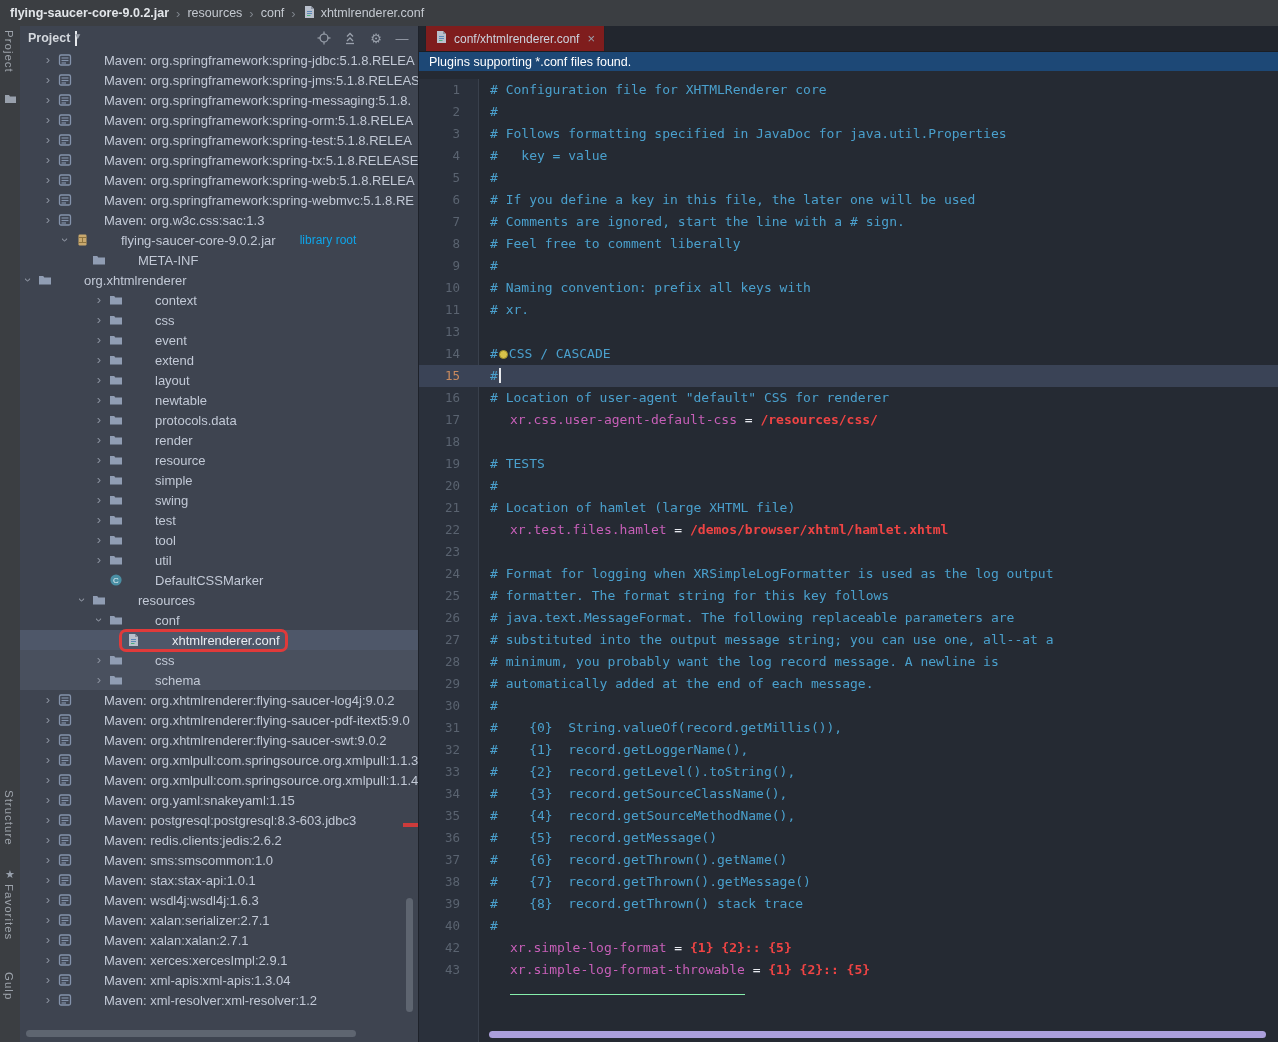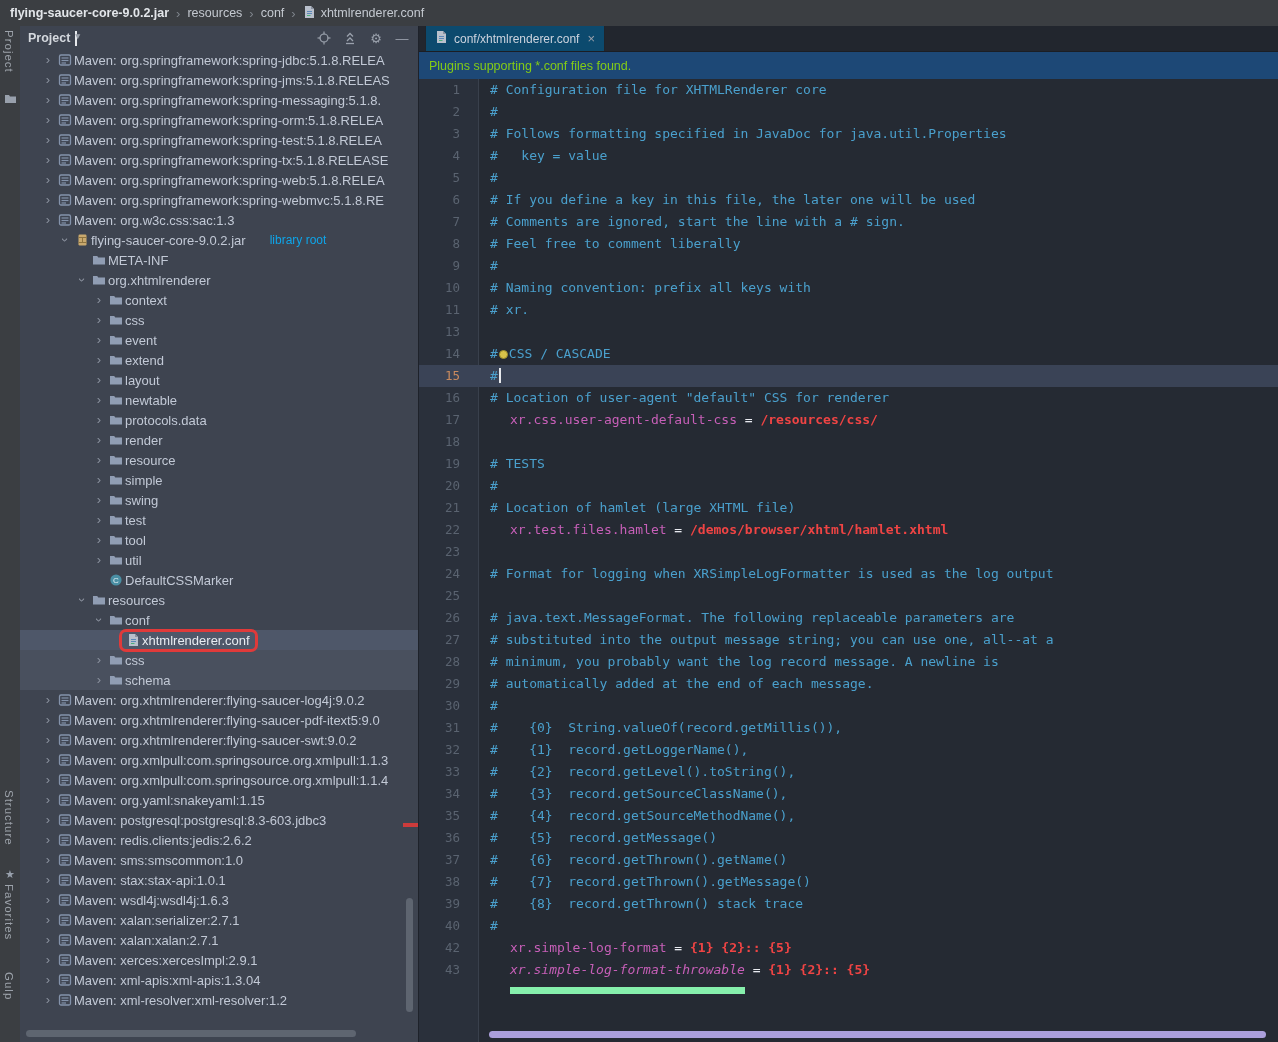--- a/index.html
+++ b/index.html
@@ -26,48 +26,48 @@
   #panel-actions { margin-left:auto; display:flex; align-items:center; gap:10px; color:#9AA1AC; }
   #panel-actions .pa { width:16px; height:16px; display:flex; align-items:center; justify-content:center; font-size:13px; }
 
   #tree { position:absolute; top:24px; left:0; right:0; bottom:0; overflow:hidden; }
   .tree-row { height:20px; display:flex; align-items:center; font-size:13px; white-space:nowrap; }
   .tree-row.selected { background:#4E5769; color:#E8ECF2; }
   .tree-row.shaded { background:#49505E; }
   .chev { width:16px; flex:none; text-align:center; color:#8A919E; font-size:13px; line-height:20px; }
   .chev.open { transform:rotate(90deg); }
   .ticon { width:18px; flex:none; display:flex; align-items:center; justify-content:center; }
-  .tlabel { white-space:nowrap; }
+  .tlabel { white-space:nowrap;margin-left:30px; }
   .tsuffix { color:#0ea5e9; margin-left:24px; font-size:12px; }
   .annotwrap { position:relative; display:flex; align-items:center; z-index:5; }
   .annbox { position:absolute; top:-4px; bottom:-4px; left:-5px; right:-8px; border:3px solid #E03A3A; border-radius:7px; pointer-events:none; }
 
   #panel-vscroll { position:absolute; right:5px; top:872px; width:7px; height:114px; background:#5E6570; border-radius:4px; }
   #panel-hscroll { position:absolute; left:6px; bottom:5px; width:330px; height:7px; background:#5E6570; border-radius:4px; }
   #red-tick { position:absolute; left:383px; top:797px; width:16px; height:4px; background:#CC3B3B; z-index:9; }
 
   
   #editor-col { position:absolute; top:26px; left:418px; right:0; bottom:0; background:#252A33; border-left:1px solid #1E222A; }
   #tabbar { height:26px; background:#22262E; display:flex; align-items:stretch; border-bottom:1px solid #1B1E24; }
-  .tab { display:flex; align-items:center; gap:6px; padding:0 9px; margin-left:6px; background:#0c4a6e; color:#CCD3DE; font-size:12px; border-left:1px solid #20242B; border-right:1px solid #20242B; }
+  .tab { display:flex; align-items:center; gap:6px; padding:0 9px; margin-left:6px; background:#7f1d1d; color:#CCD3DE; font-size:12px; border-left:1px solid #20242B; border-right:1px solid #20242B; }
   .tab-close { color:#9AA0AB; font-size:13px; margin-left:2px; }
 
-  #banner { height:27px; background:#1D4876; color:#84cc16; font-size:12.5px; display:flex; align-items:center; padding-left:10px; }
+  #banner { height:19px; background:#1D4876; color:#ffffff; font-size:12.5px; display:flex; align-items:center; padding-left:10px; }
 
   #code { position:absolute; top:53px; left:0; right:0; bottom:0; font-family:"DejaVu Sans Mono","Liberation Mono",monospace; font-size:13px; }
   #gutter-bg { position:absolute; top:0; bottom:0; left:0; width:60px; background:#2A303B; border-right:1px solid #39404C; }
   #lines { position:relative; }
   .line { display:flex; height:22px; line-height:22px; }
   .line.current { background:#3A4356; }
   .ln { width:60px; flex:none; text-align:right; padding-right:19px; color:#5A6370; font-size:12.5px; }
   .line.current .ln { color:#C98A5E; }
   .lt { white-space:pre; padding-left:11px; }
   .seg-c { color:#4AA0CD; }
   .seg-k { color:#C75FB8;margin-left:20px; }
-  .seg-u { border-bottom:7px solid #86efac; padding-bottom:10px;font-style:italic; }
+  .seg-u { border-bottom:1px solid #86efac; padding-bottom:17px; }
   .seg-o { color:#E9EBF1; }
   .seg-v { color:#ef4444; font-weight:bold; }
   .bulb { display:inline-block; width:9px; height:9px; border-radius:50%; background:#D9C24A; border:1px solid #A08F2E; margin:0 1px; vertical-align:-1px; }
   .caret { display:inline-block; width:2px; height:15px; background:#E6E8EC; vertical-align:-3px; margin-left:1px; }
 
   #editor-hscroll { position:absolute; left:70px; right:12px; bottom:4px; height:7px; background:#AB9FDC; border-radius:4px; z-index:8; }
 </style>
 </head>
 <body>
 
@@ -260,21 +260,21 @@
       </div>
       <div class="tree-row" style="padding-left:54px">
         <span class="chev"></span>
         <span class="ticon">
           <svg width="14" height="14" viewBox="0 0 14 14">
             <path d="M1 3h4.2l1.1 1.6H13V11.5H1z" fill="#909DB3"></path>
           </svg>
         </span>
         <span class="tlabel">META-INF</span>
       </div>
-      <div class="tree-row" style="padding-left:54px">
+      <div class="tree-row" style="">
         <span class="chev open">›</span>
         <span class="ticon">
           <svg width="14" height="14" viewBox="0 0 14 14">
             <path d="M1 3h4.2l1.1 1.6H13V11.5H1z" fill="#909DB3"></path>
           </svg>
         </span>
         <span class="tlabel">org.xhtmlrenderer</span>
       </div>
       <div class="tree-row" style="padding-left:71px">
         <span class="chev">›</span>
@@ -769,20 +769,21 @@
         <div class="line">
           <span class="ln">23</span>
           <span class="lt"></span>
         </div>
         <div class="line">
           <span class="ln">24</span>
           <span class="lt"><span class="seg-c"># Format for logging when XRSimpleLogFormatter is used as the log output</span></span>
         </div>
         <div class="line">
           <span class="ln">25</span>
+          <span class="lt"><span class="seg-c"># formatter. The format string for this key follows</span></span>
         </div>
         <div class="line">
           <span class="ln">26</span>
           <span class="lt"><span class="seg-c"># java.text.MessageFormat. The following replaceable parameters are</span></span>
         </div>
         <div class="line">
           <span class="ln">27</span>
           <span class="lt"><span class="seg-c"># substituted into the output message string; you can use one, all--at a</span></span>
         </div>
         <div class="line">

